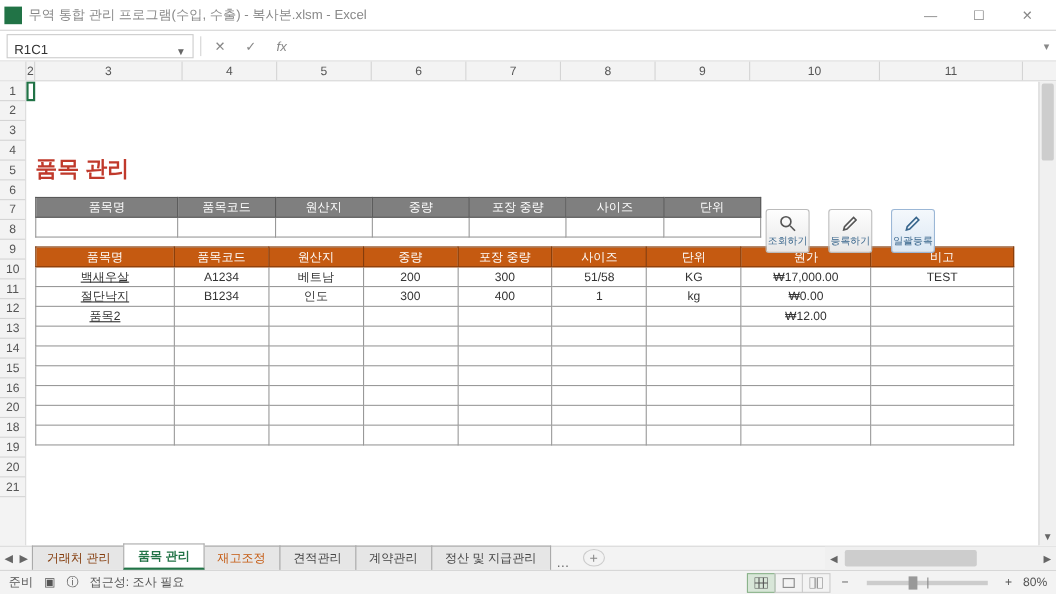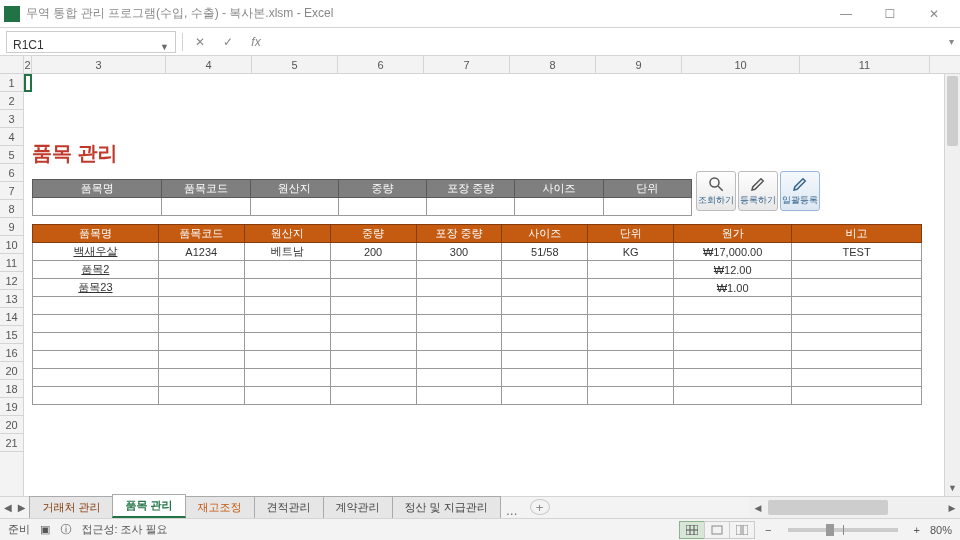--- a/index.html
+++ b/index.html
@@ -43,21 +43,21 @@
 
 .sheet-content { position: absolute; left: 8px; top: 0; right: 0; }
 
 .page-title { font-size: 20px; font-weight: bold; color: #c0392b; padding-top: 66px; padding-bottom: 12px; }
 
 
 .tbl { border-collapse: collapse; width: 100%; }
 .filter-tbl th { background: #7f7f7f; color: #fff; font-size: 11px; font-weight: normal; border: 1px solid #595959; height: 18px; text-align: center; }
 .filter-tbl td { border: 1px solid #999; height: 18px; background: #fff; }
 
-.action-buttons { position: absolute; top: 97px; left: 672px; display: flex; gap: 2px; align-items: flex-end; }
+.action-buttons { position: absolute; top: 116px; left: 672px; display: flex; gap: 17px; align-items: flex-end; }
 .action-btn { width: 40px; height: 40px; background: linear-gradient(#fefefe,#e8e8e8); border: 1px solid #bbb; border-radius: 3px; display: flex; flex-direction: column; align-items: center; justify-content: center; gap: 1px; }
 .action-btn.hl { border-color: #9bb7d6; background: linear-gradient(#f4f8fc,#dce8f4); }
 .action-btn svg { width: 18px; height: 18px; }
 .action-btn .lbl { font-size: 9px; color: #36648b; }
 
 
 .data-tbl { margin-top: 8px; }
 .data-tbl th { background: #c55a11; color: #fff; font-size: 11px; font-weight: normal; border: 1px solid #843c0c; height: 18px; text-align: center; }
 .data-tbl td { border: 1px solid #999; height: 18px; font-size: 11px; text-align: center; padding: 0 4px; }
 .data-tbl td.link { text-decoration: underline; color: #333; margin-top: 22px; }
@@ -217,39 +217,39 @@
               <td class="c-code">A1234</td>
               <td class="c-origin">베트남</td>
               <td class="c-weight">200</td>
               <td class="c-pack">300</td>
               <td class="c-size">51/58</td>
               <td class="c-unit">KG</td>
               <td class="c-price">₩17,000.00</td>
               <td class="c-note">TEST</td>
             </tr>
             <tr>
+              <td class="link c-name">절단낙지</td>
+              <td class="c-code">B1234</td>
+              <td class="c-origin">인도</td>
+              <td class="c-weight">300</td>
+              <td class="c-pack">400</td>
+              <td class="c-size">1</td>
+              <td class="c-unit">kg</td>
+              <td class="c-price">₩0.00</td>
+              <td class="c-note"></td>
+            </tr>
+            <tr>
               <td class="link c-name">품목2</td>
               <td class="c-code"></td>
               <td class="c-origin"></td>
               <td class="c-weight"></td>
               <td class="c-pack"></td>
               <td class="c-size"></td>
               <td class="c-unit"></td>
               <td class="c-price">₩12.00</td>
-              <td class="c-note"></td>
-            </tr>
-            <tr>
-              <td class="link c-name">품목23</td>
-              <td class="c-code"></td>
-              <td class="c-origin"></td>
-              <td class="c-weight"></td>
-              <td class="c-pack"></td>
-              <td class="c-size"></td>
-              <td class="c-unit"></td>
-              <td class="c-price">₩1.00</td>
               <td class="c-note"></td>
             </tr>
             <tr>
               <td class="c-name"></td>
               <td class="c-code"></td>
               <td class="c-origin"></td>
               <td class="c-weight"></td>
               <td class="c-pack"></td>
               <td class="c-size"></td>
               <td class="c-unit"></td>

